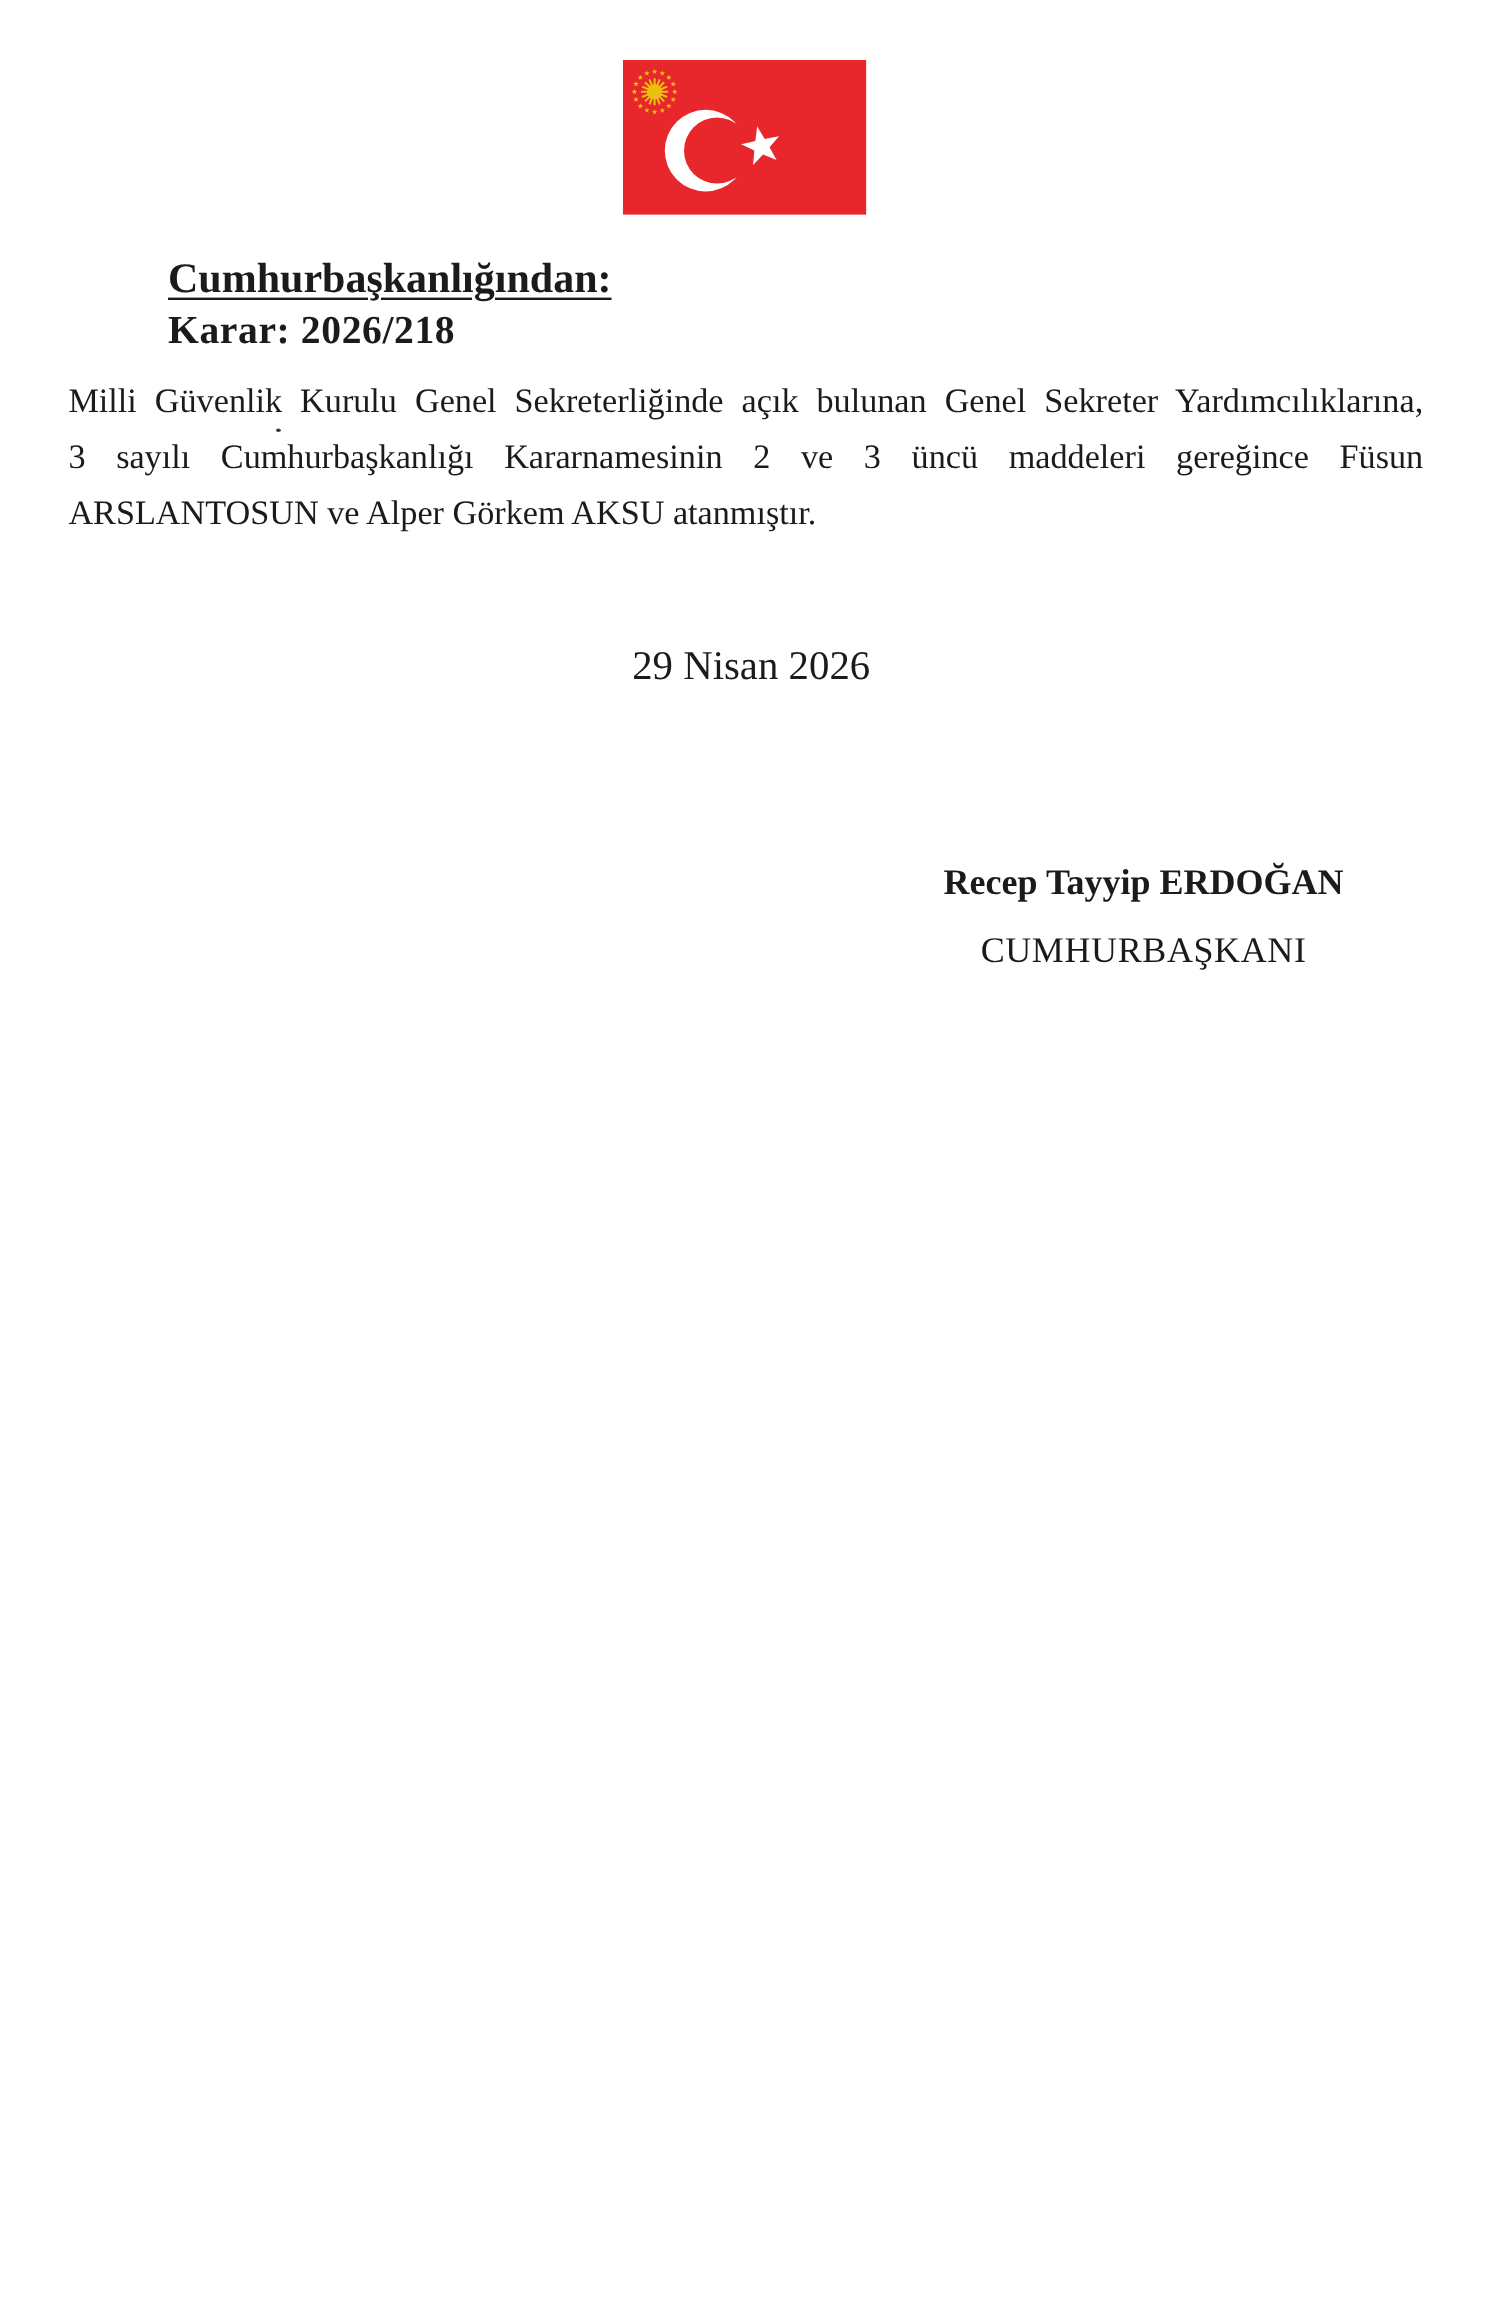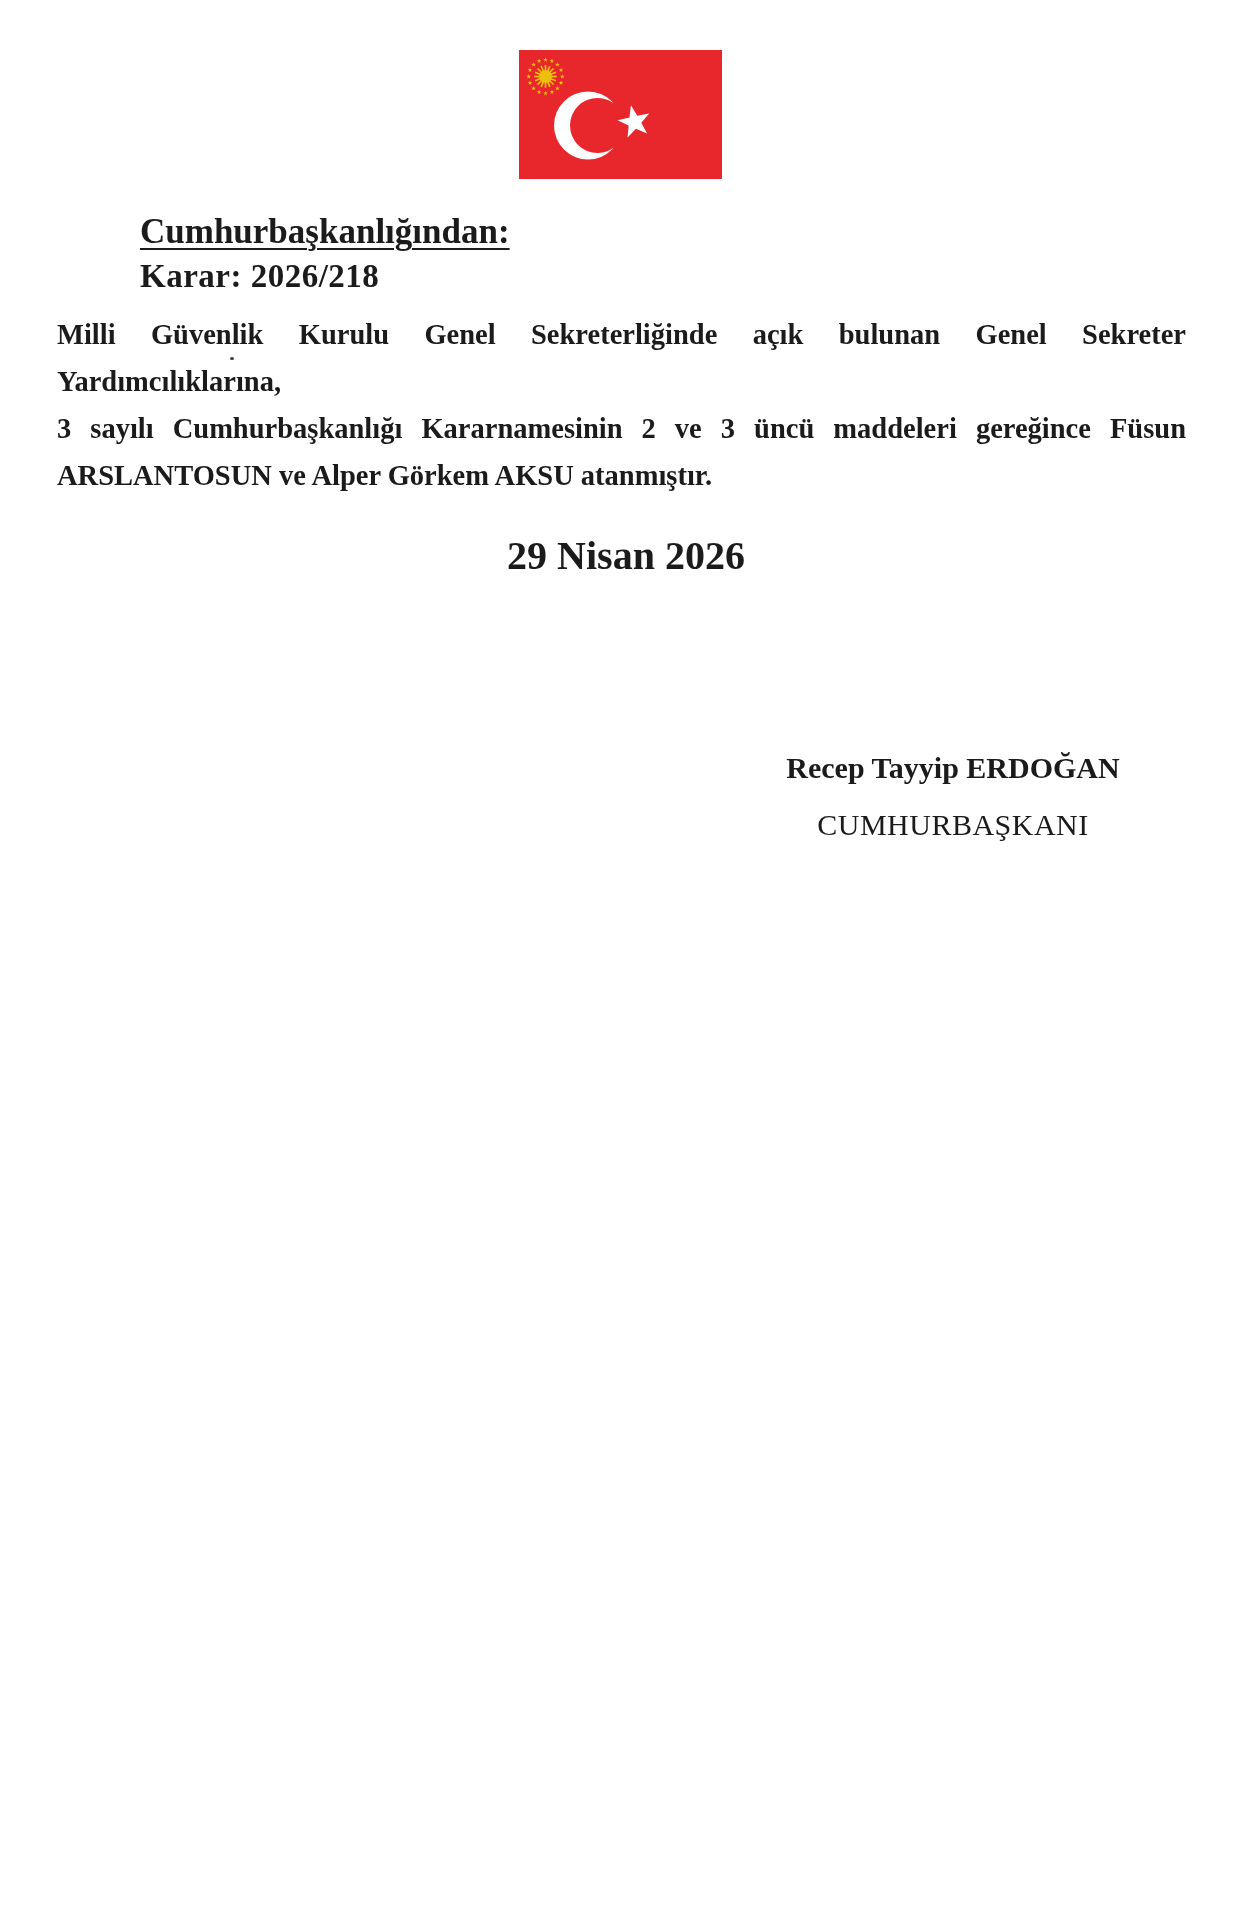--- a/index.html
+++ b/index.html
@@ -22,25 +22,25 @@
     left:140px;top:210px;font-size:35px;line-height:44px;
     text-decoration:underline;text-decoration-thickness:2px;text-underline-offset:5px;
     white-space:nowrap;
     font-weight:bold;
   }
   .decision{
     left:140px;top:256px;font-size:33px;line-height:40px;font-weight:bold;
     white-space:nowrap;letter-spacing:0.5px;
   }
   .body-par{left:57px;top:311px;width:1129px;}
-  .body-line{font-size:28.5px;line-height:47px;font-weight:bold;}
+  .body-line{font-size:28.5px;line-height:47px;}
   .body-line.just{text-align:justify;text-align-last:justify;}
   .artifact-dot{left:230px;top:357px;width:4px;height:3px;background:#3a3a3a;border-radius:50%;}
-  .date-line{left:0;top:536px;width:1252px;text-align:center;font-size:40px;line-height:40px;font-weight:bold;}
-  .signature{left:740px;top:716px;width:426px;text-align:center;margin-top:32px;}
+  .date-line{left:0;top:536px;width:1252px;text-align:center;font-size:34px;line-height:40px;}
+  .signature{left:740px;top:716px;width:426px;text-align:center;}
   .sig-name{font-size:30px;line-height:40px;font-weight:bold;white-space:nowrap;}
   .sig-title{font-size:30px;line-height:40px;margin-top:17px;letter-spacing:0.5px;white-space:nowrap;}
 </style>
 </head>
 <body>
 
 <div>
 
   <div class="abs flag-wrap">
     <svg width="203" height="129" viewBox="0 0 203 129" xmlns="http://www.w3.org/2000/svg">

